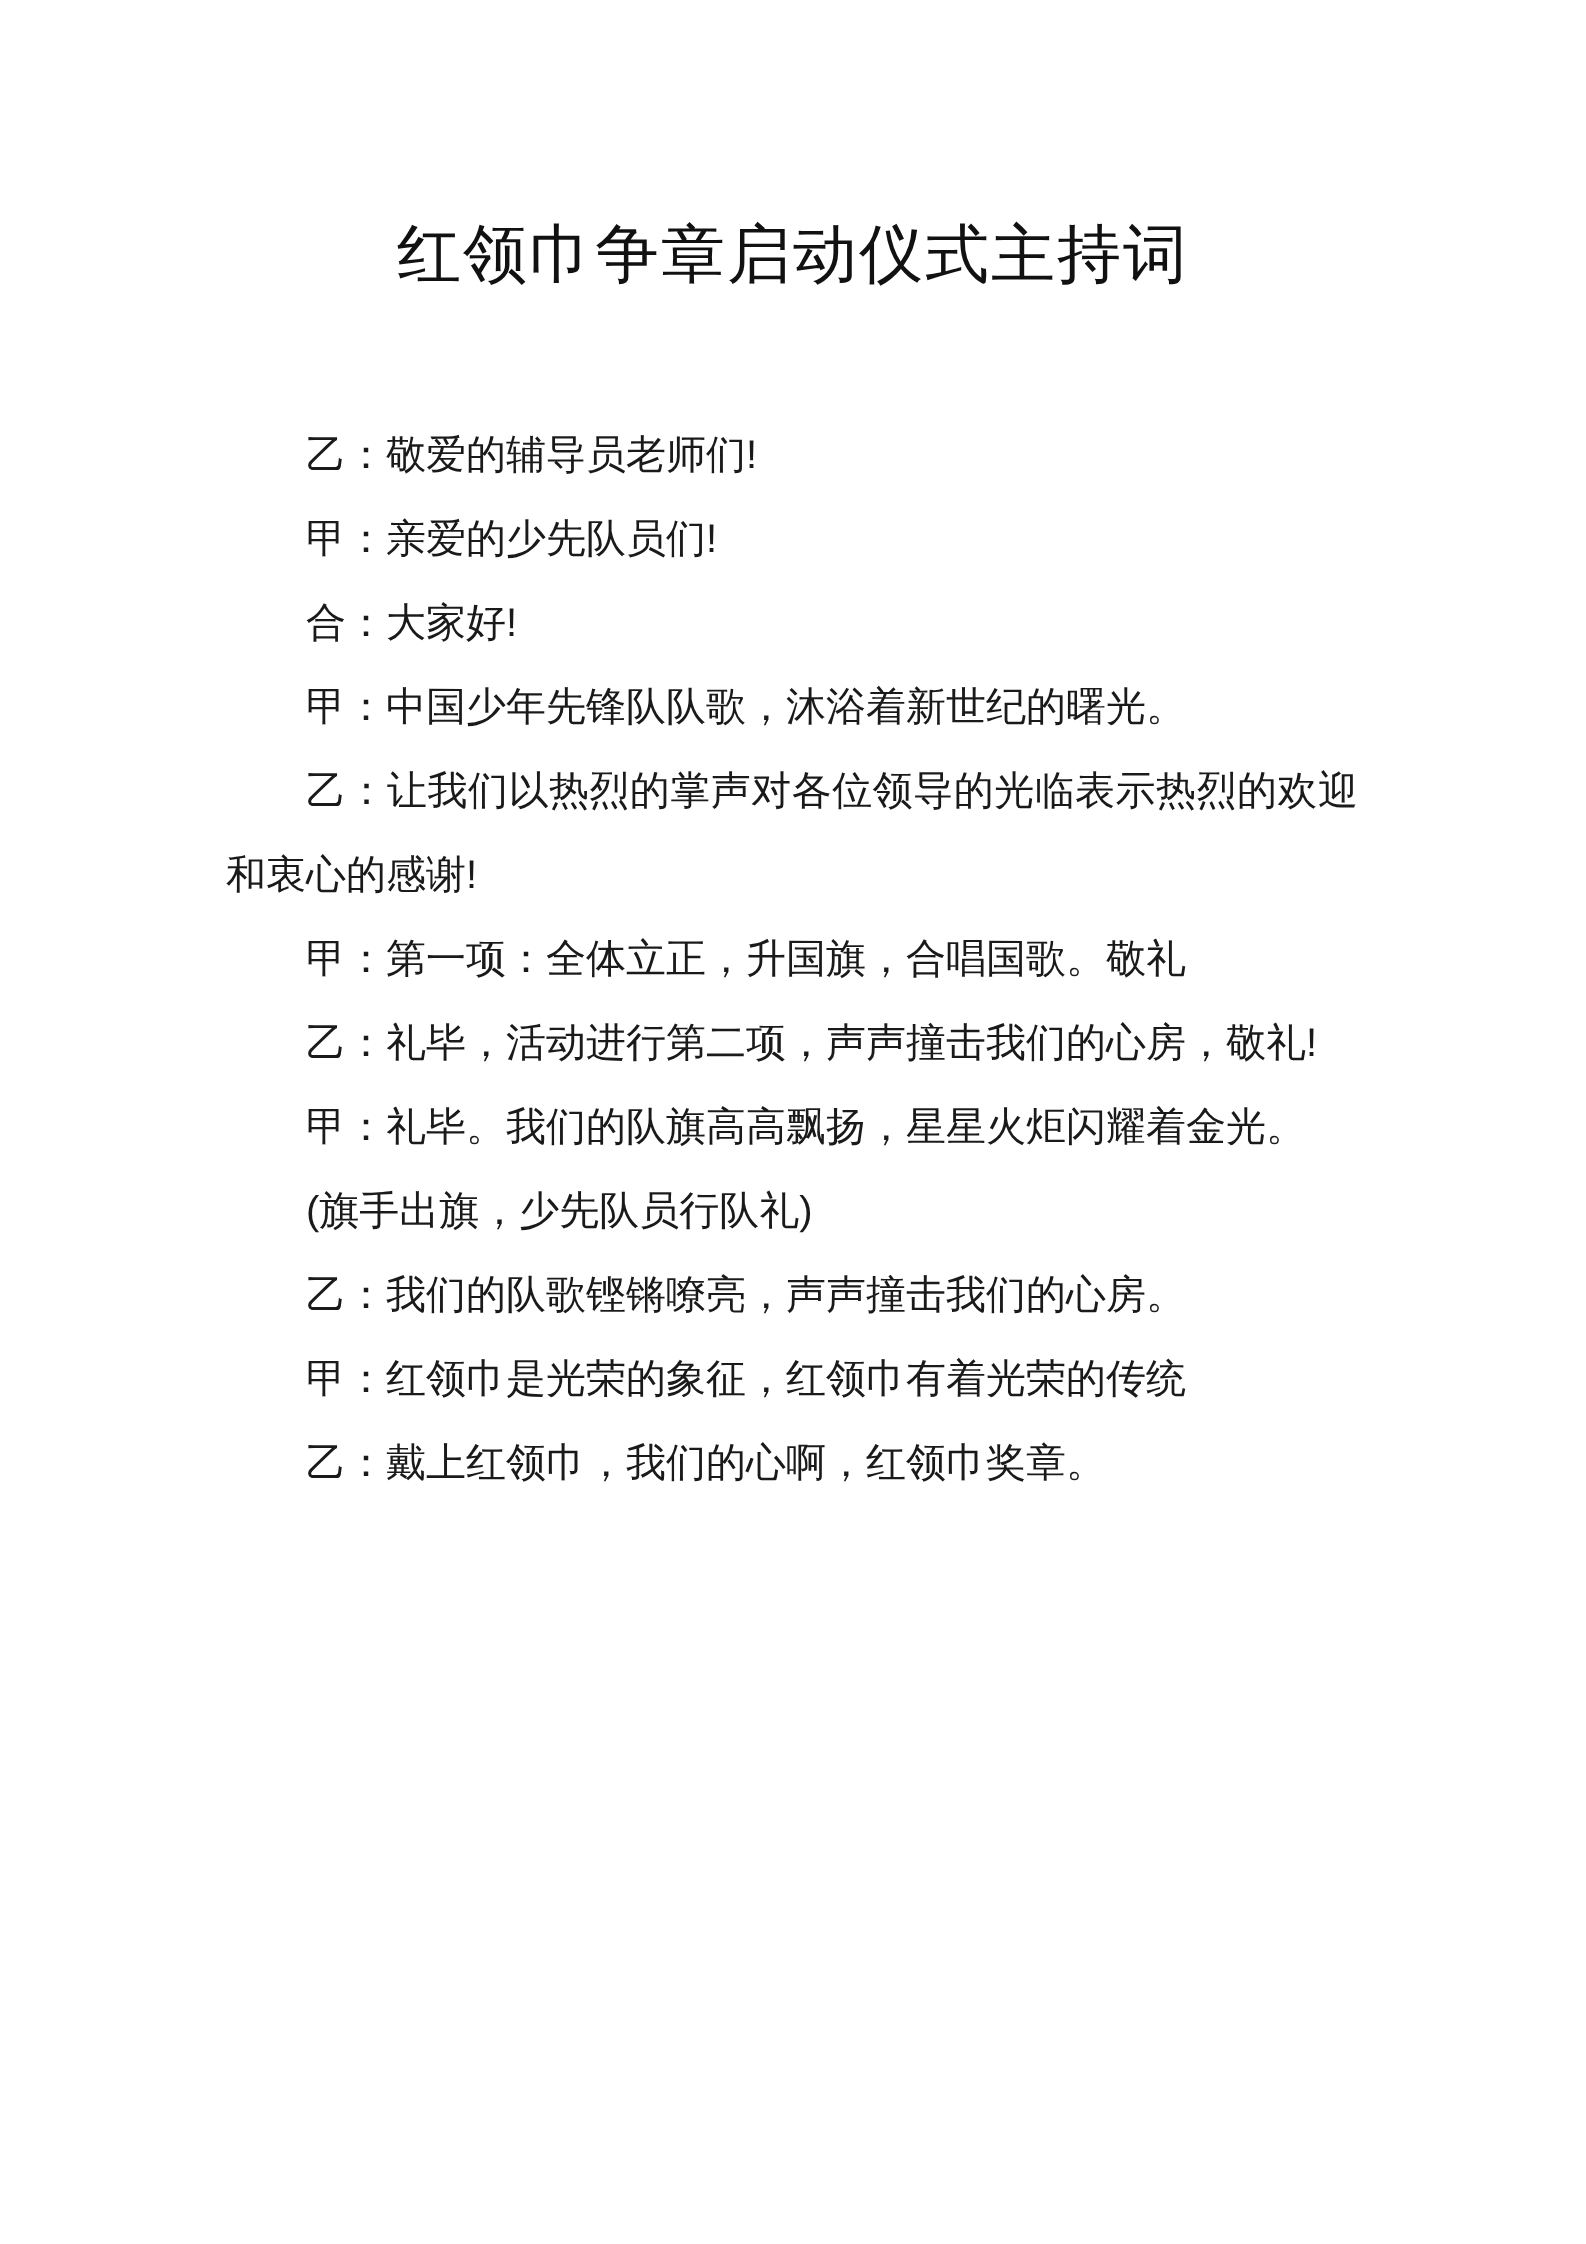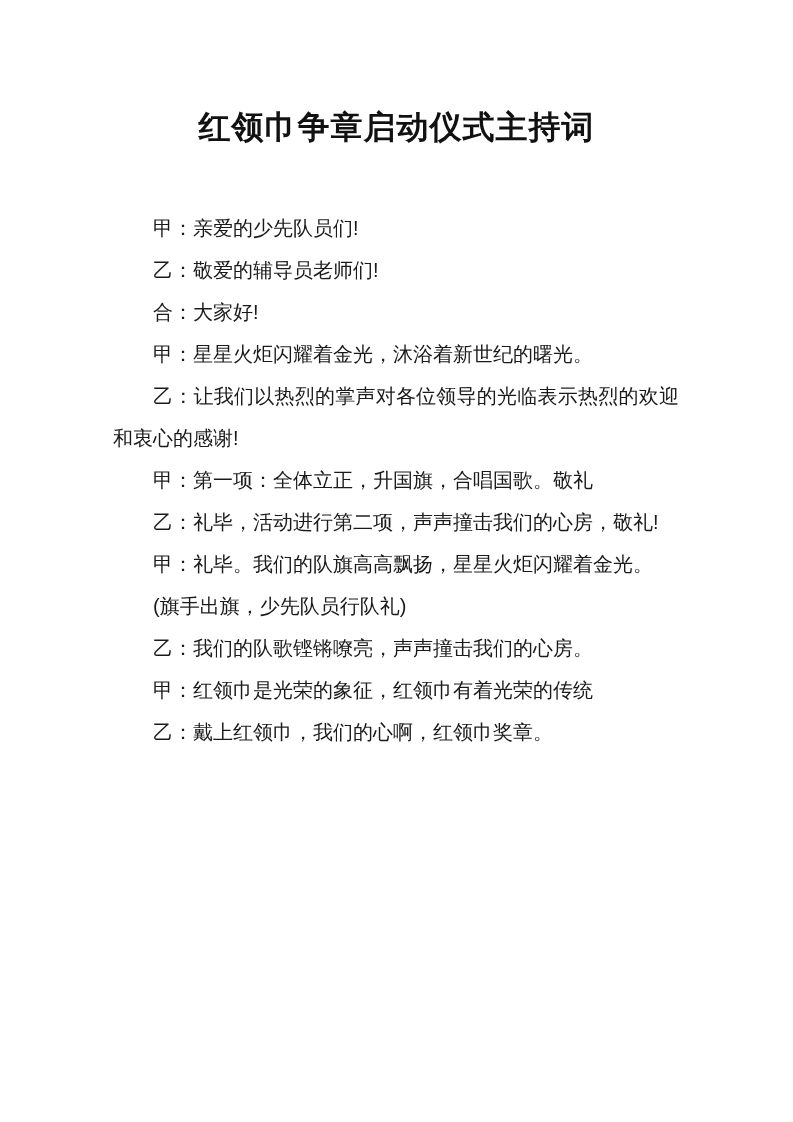--- a/index.html
+++ b/index.html
@@ -17,21 +17,21 @@
     padding-top: 103px;
     overflow: hidden;
     font-family: "Liberation Sans", "DejaVu Sans", sans-serif;
     color: #1a1a1a;
   }
   .doc-title {
     margin: 0;
     padding: 0;
     font-size: 32px;
     line-height: 49px;
-    font-weight: 700;
+    font-weight: 400;
     text-align: center;
     letter-spacing: 1px;
     color: #111111;
   }
   .doc-body {
     margin-top: 55px;
     padding-left: 113px;
     padding-right: 114px;
   }
   .doc-body p {
@@ -44,24 +44,24 @@
     color: #1a1a1a;
   }
 </style>
 </head>
 <body>
 
 <div class="page">
   <h1 class="doc-title">红领巾争章启动仪式主持词</h1>
 
   <div class="doc-body">
+    <p>乙：敬爱的辅导员老师们!</p>
     <p>甲：亲爱的少先队员们!</p>
-    <p>乙：敬爱的辅导员老师们!</p>
     <p>合：大家好!</p>
-    <p>甲：星星火炬闪耀着金光，沐浴着新世纪的曙光。</p>
+    <p>甲：中国少年先锋队队歌，沐浴着新世纪的曙光。</p>
     <p>乙：让我们以热烈的掌声对各位领导的光临表示热烈的欢迎和衷心的感谢!</p>
     <p>甲：第一项：全体立正，升国旗，合唱国歌。敬礼</p>
     <p>乙：礼毕，活动进行第二项，声声撞击我们的心房，敬礼!</p>
     <p>甲：礼毕。我们的队旗高高飘扬，星星火炬闪耀着金光。</p>
     <p>(旗手出旗，少先队员行队礼)</p>
     <p>乙：我们的队歌铿锵嘹亮，声声撞击我们的心房。</p>
     <p>甲：红领巾是光荣的象征，红领巾有着光荣的传统</p>
     <p>乙：戴上红领巾，我们的心啊，红领巾奖章。</p>
   </div>
 </div>

